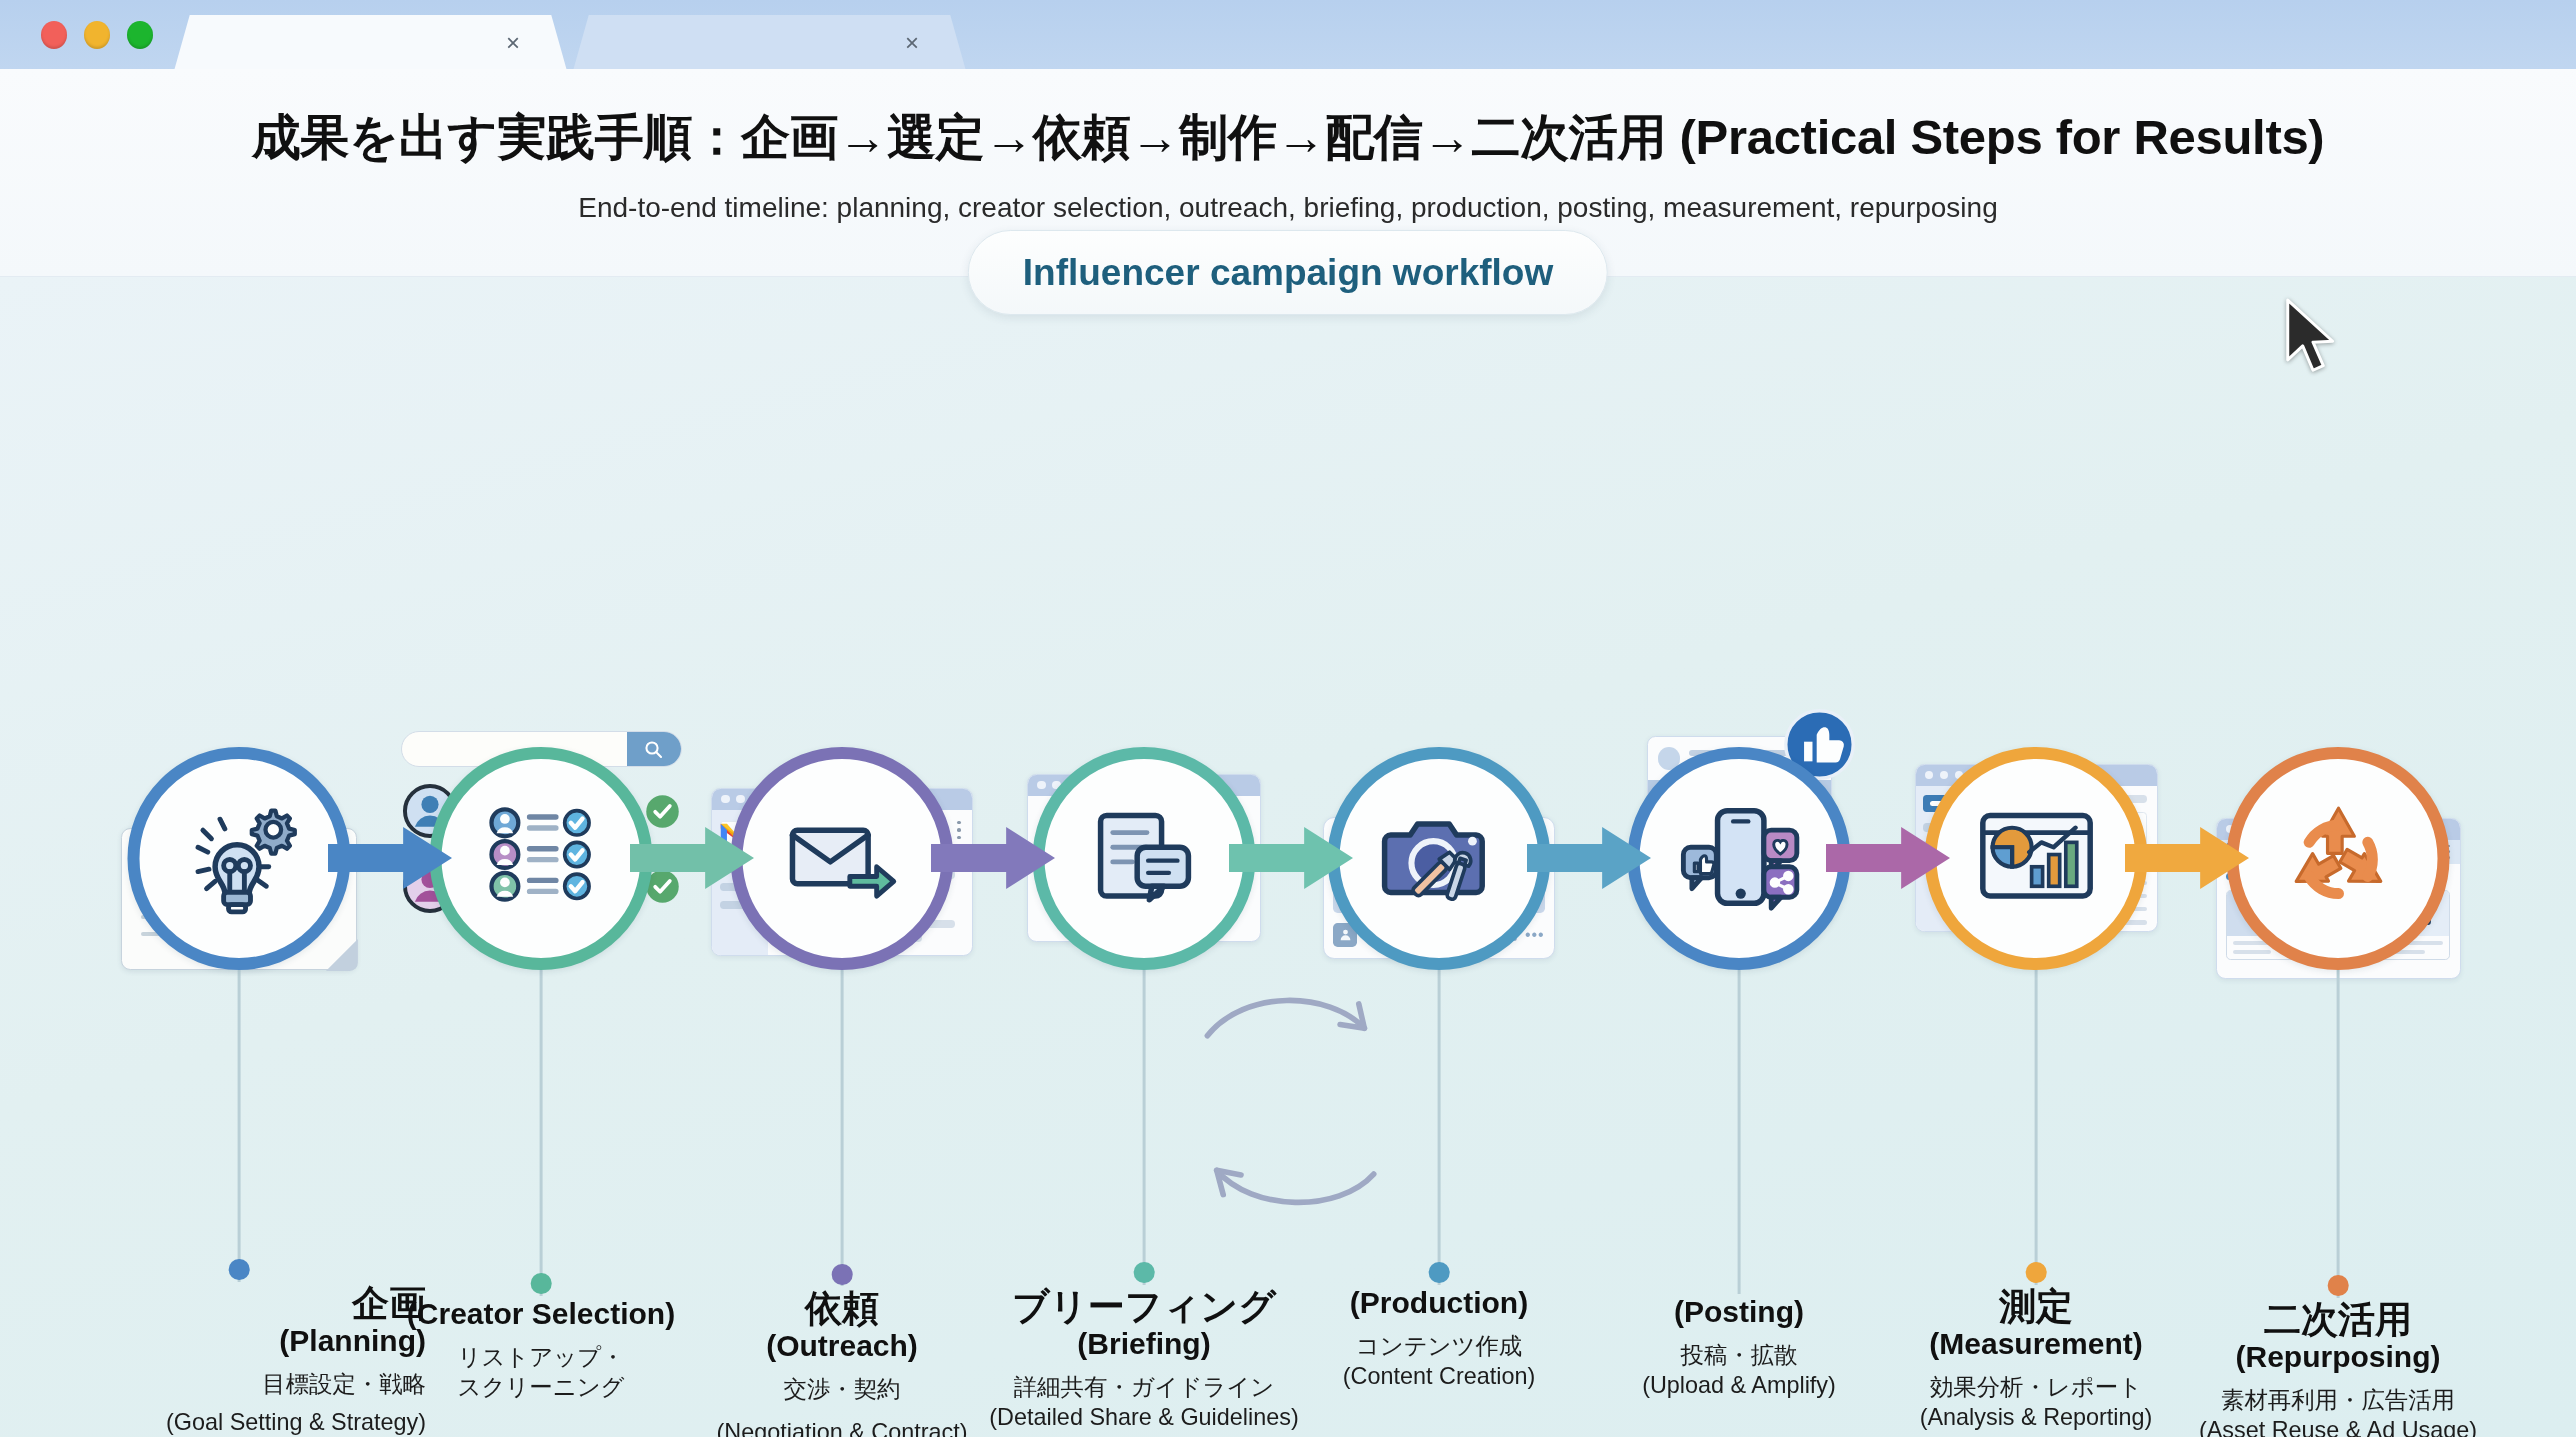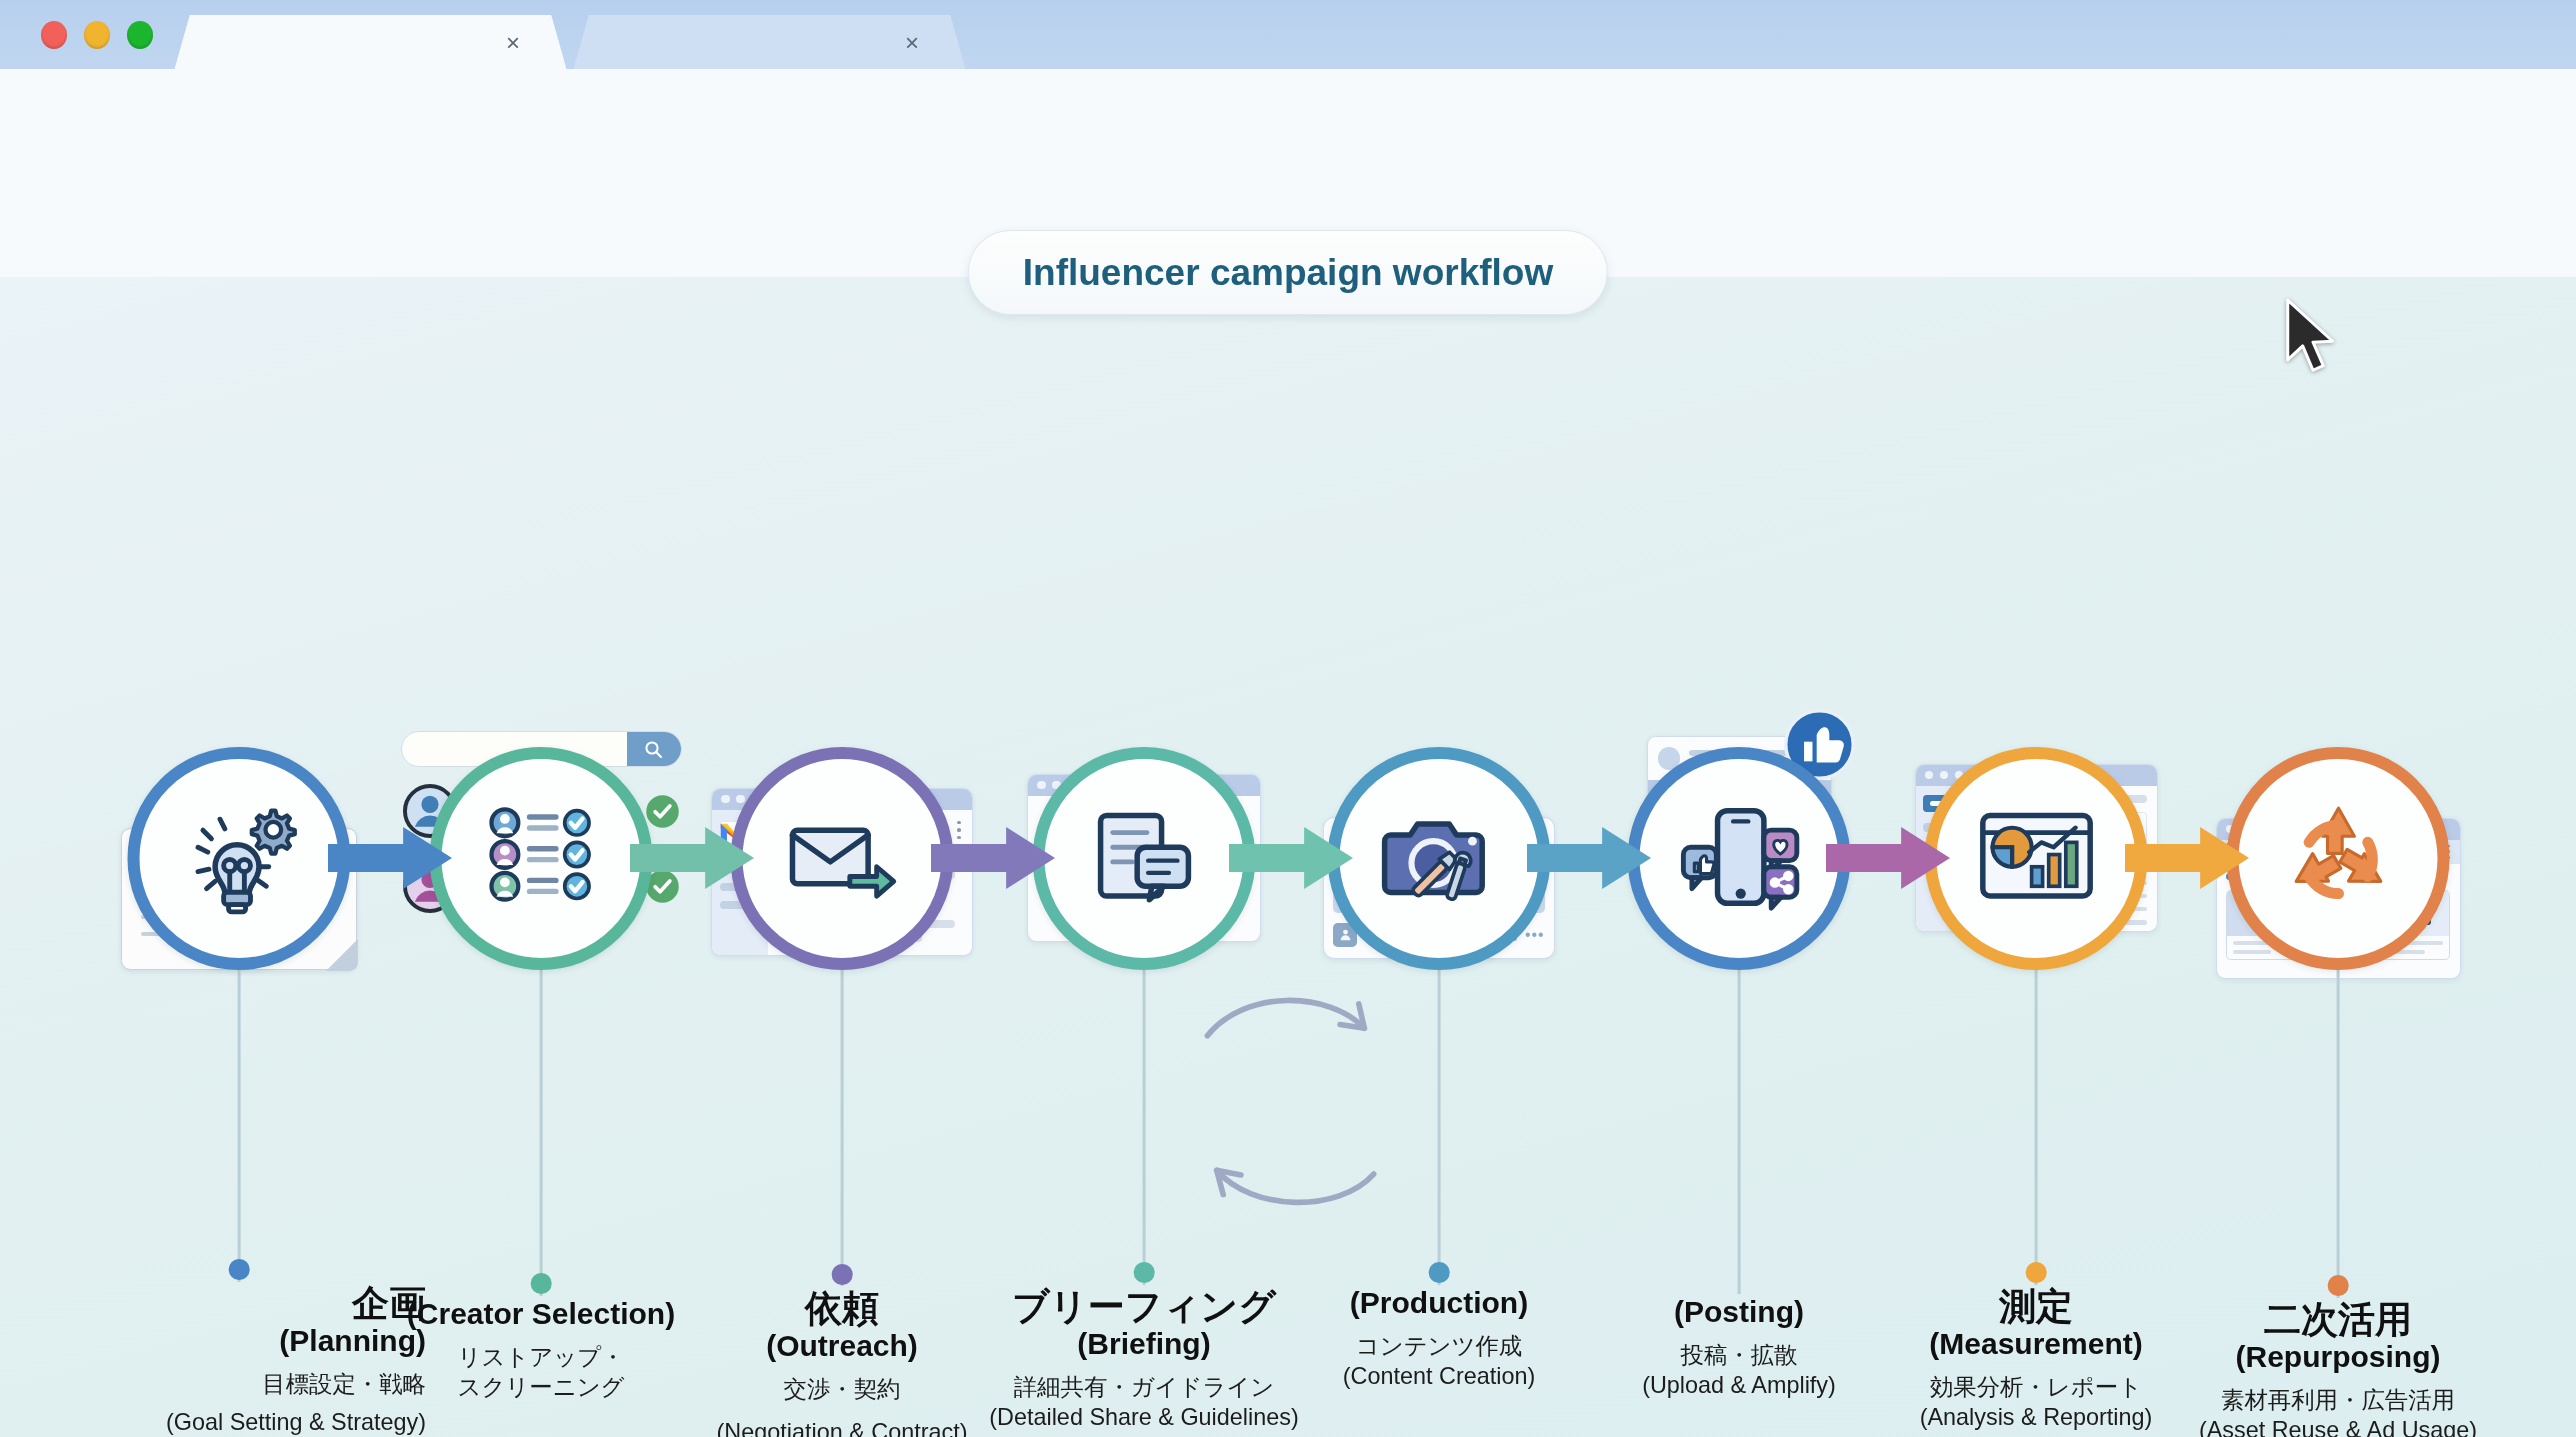--- a/index.html
+++ b/index.html
@@ -183,20 +183,24 @@
     <div class="tab tab-1">
       <span class="tab-x">×</span>
     </div>
     <div class="tab tab-2">
       <span class="tab-x">×</span>
     </div>
   </div>
 
   <div class="page">
 
+    <div class="header">
+      <div class="h-title">成果を出す実践手順：企画→選定→依頼→制作→配信→二次活用 (Practical Steps for Results)</div>
+      <div class="h-sub">End-to-end timeline: planning, creator selection, outreach, briefing, production, posting, measurement, repurposing</div>
+    </div>
 
     <div class="canvas">
       <div class="badge">Influencer campaign workflow</div>
       <div class="steps" id="steps">
           <div class="thumb-wrap" style="left: 239px; top: 487px; transform: translateX(-50%); width: 318px; height: 206px;">
     <div class="note-card">
       <div class="note-title">Note</div>
       <div class="note-line" style="width:88%"></div>
       <div class="note-line" style="width:88%"></div>
       <div class="note-line" style="width:88%"></div>

